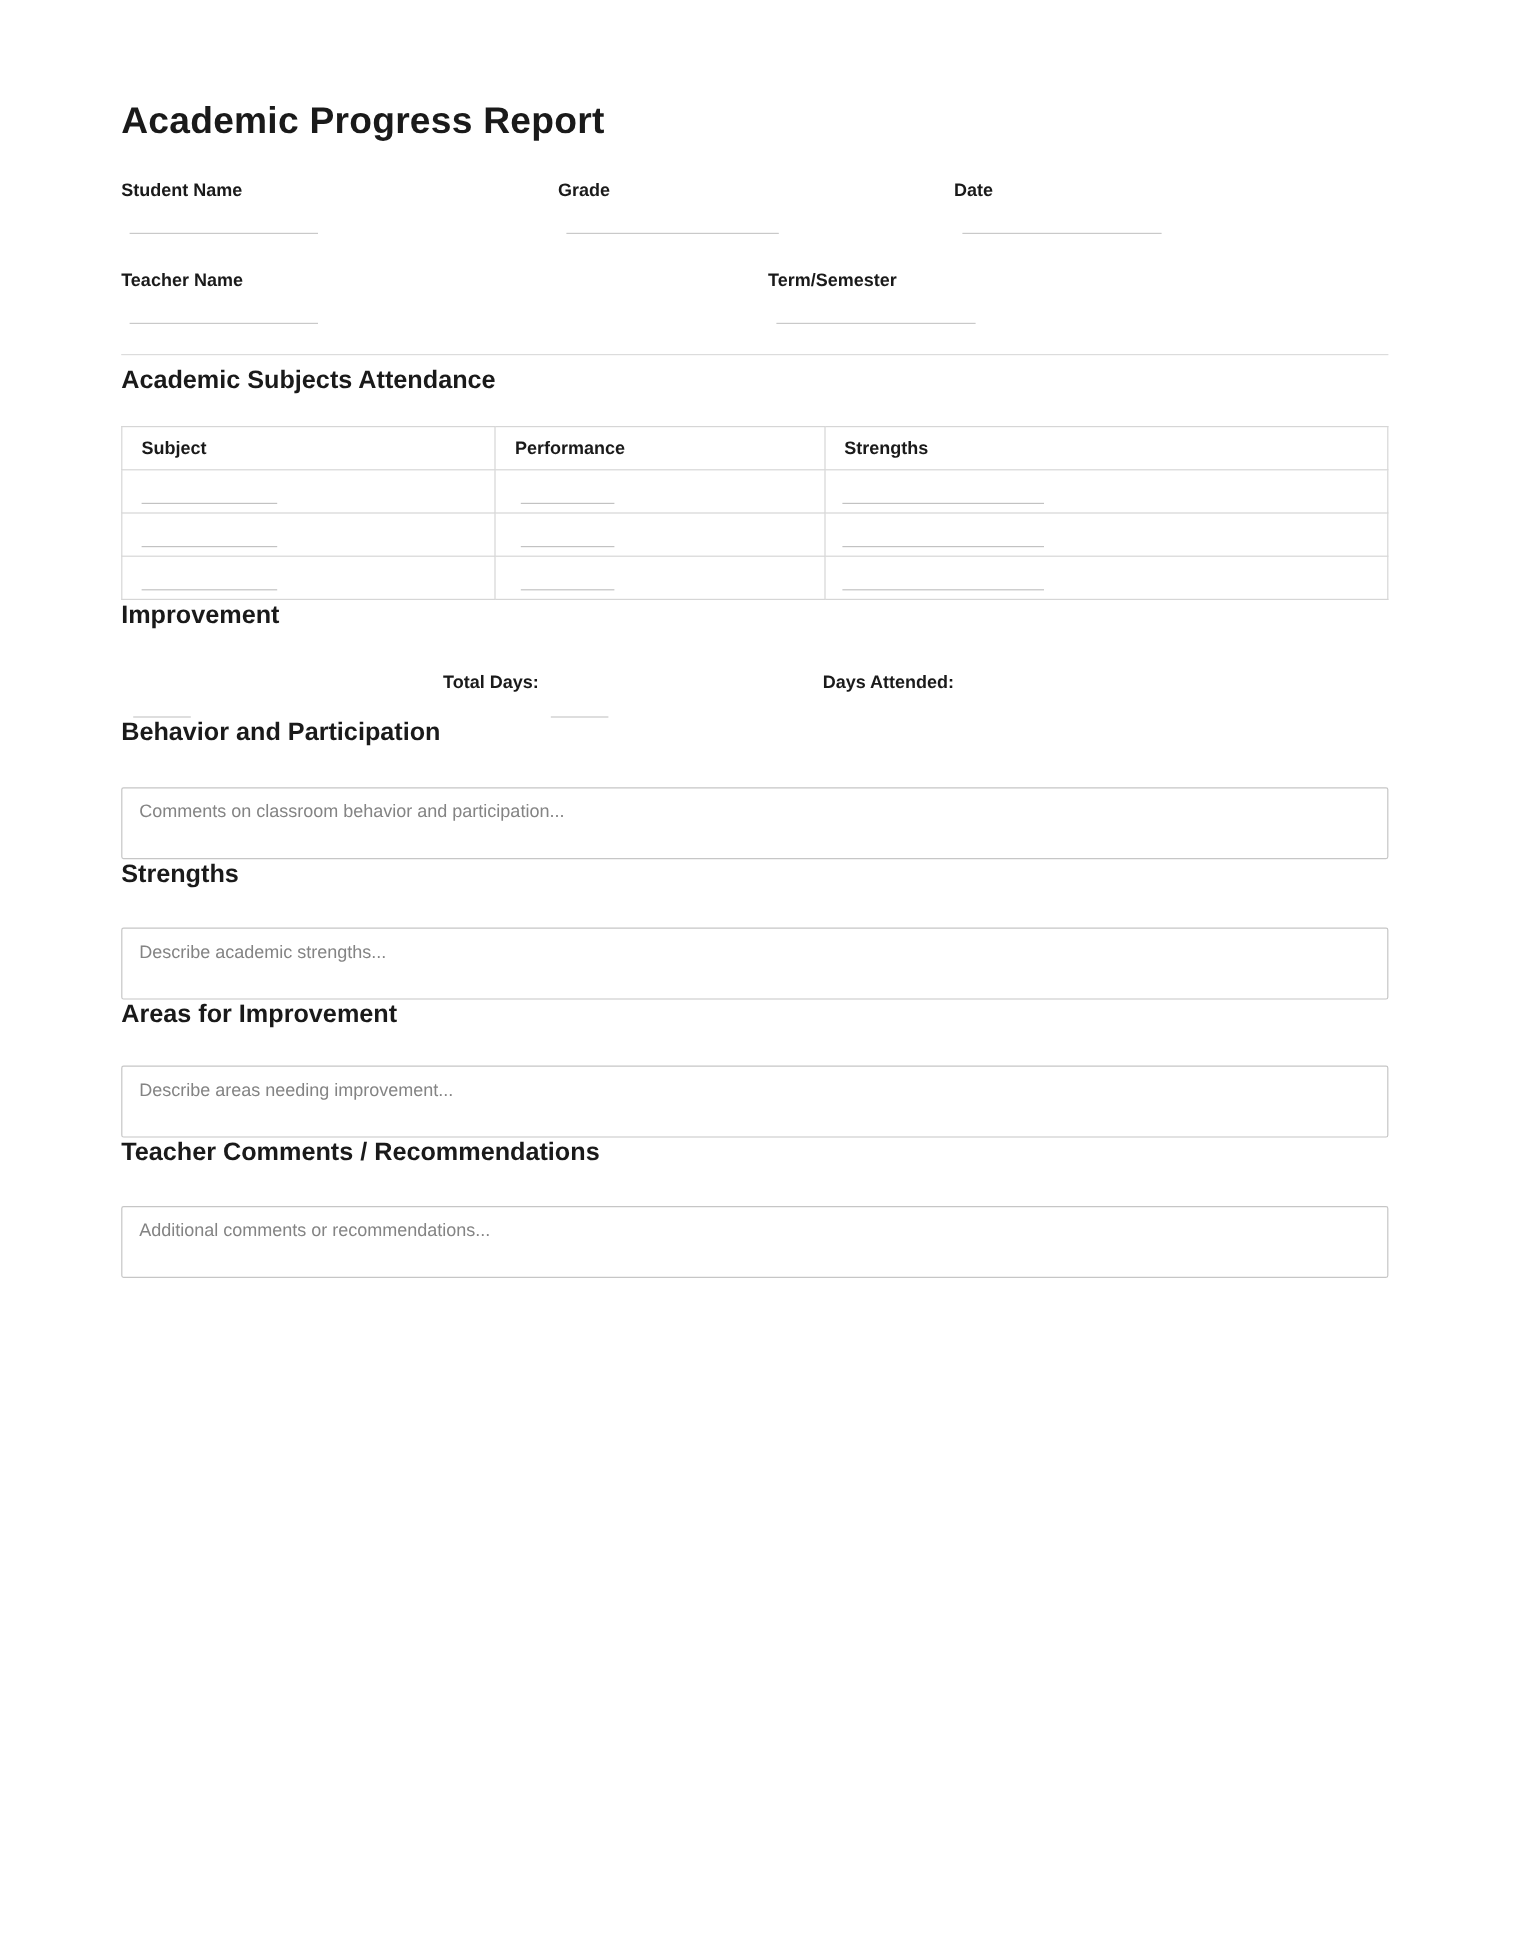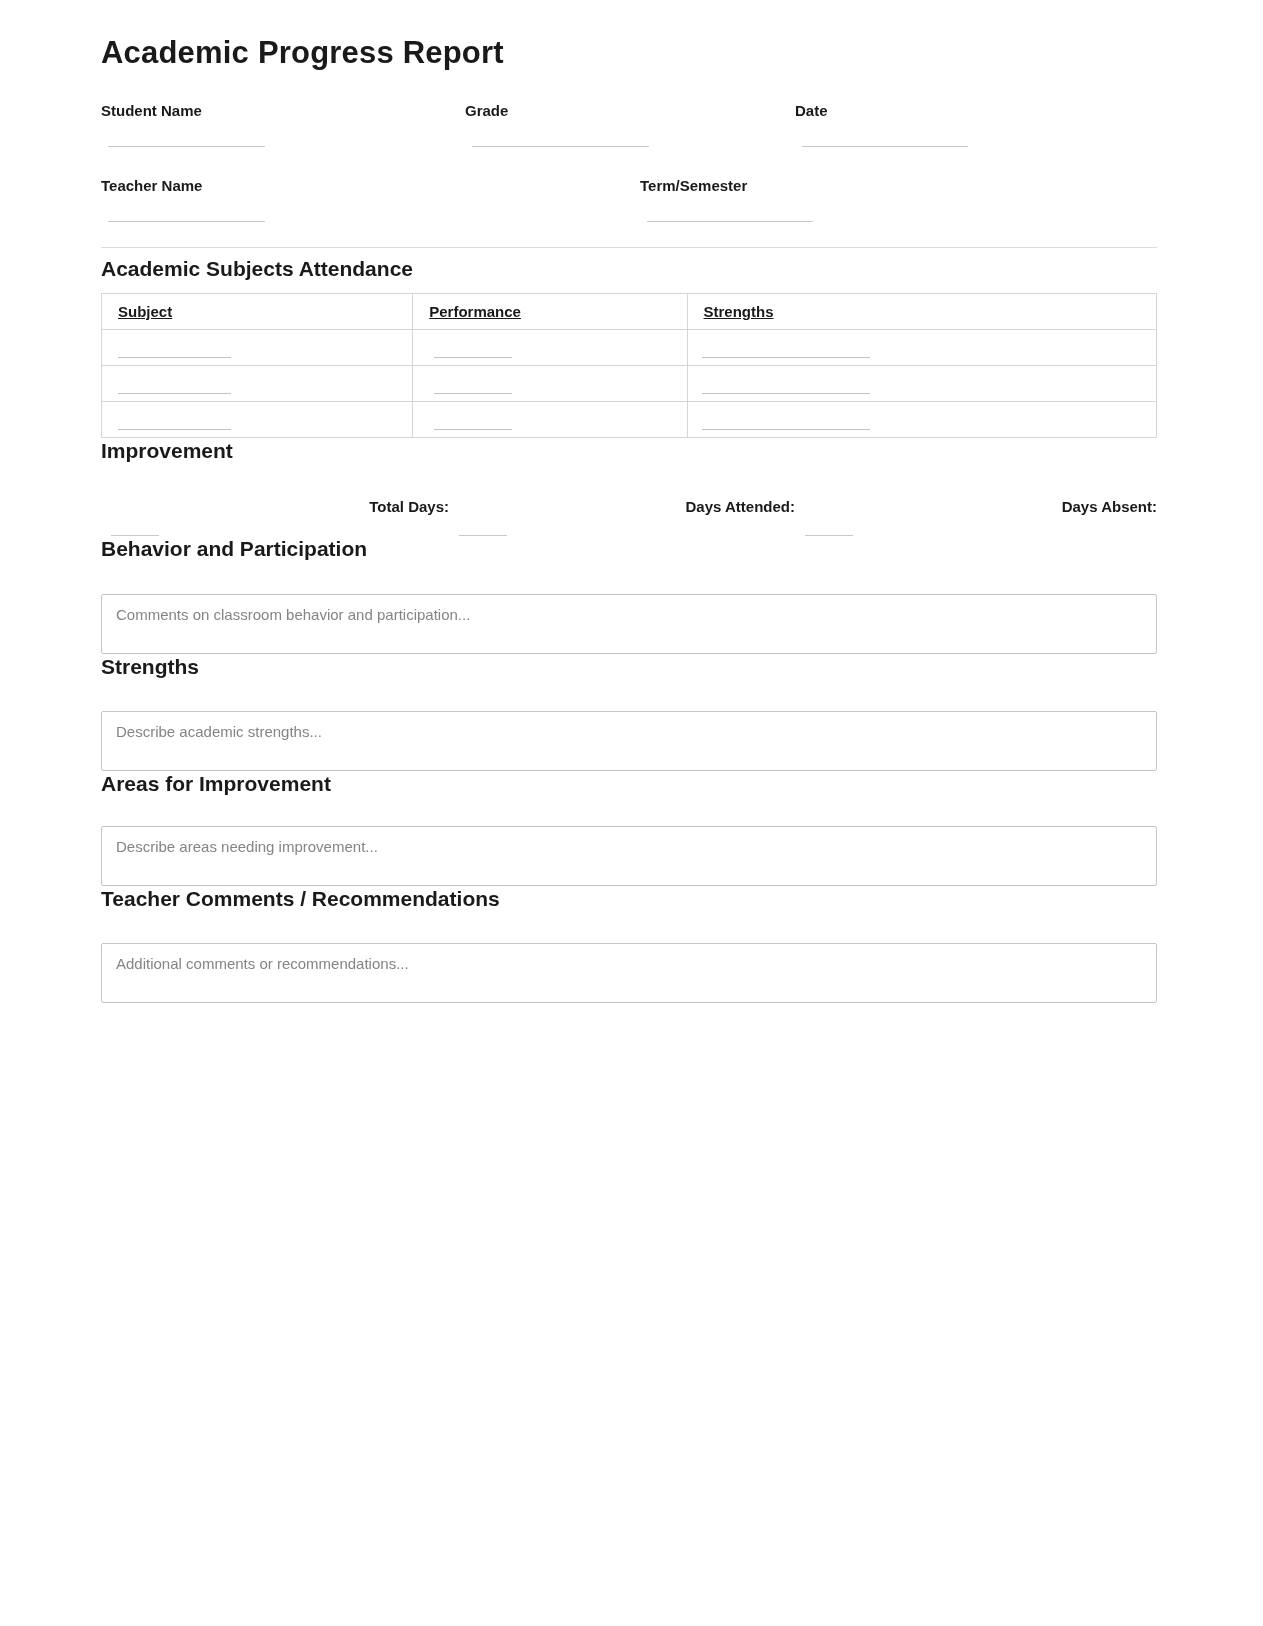--- a/index.html
+++ b/index.html
@@ -7,21 +7,21 @@
   body {
     width: 1263px;
     height: 1626px;
     background: #ffffff;
     color: #1a1a1a;
     font-family: "Liberation Sans", sans-serif;
   }
   .container {
     width: 1056px;
     margin-left: 101px;
-    padding-top: 36px;
+    padding-top: 84px;
   }
   h1.title {
     margin: 0;
     font-size: 31px;
     font-weight: 700;
     line-height: 1.1;
     letter-spacing: 0.2px;
   }
   
   .fields-row {
@@ -56,25 +56,24 @@
     font-weight: 700;
     line-height: 25px;
     margin: 0;
   }
   .mt34 { margin-top: 34px; }
   .mt40 { margin-top: 40px; }
   .mt42 { margin-top: 42px; }
   .mt45 { margin-top: 45px; }
   
   table.subjects {
-    margin-top: 12px;
+    margin-top: 26px;
     width: 100%;
     border-collapse: collapse;
     table-layout: fixed;
-    text-decoration: underline;
   }
   table.subjects th, table.subjects td {
     border: 1px solid #d6d6d6;
   }
   table.subjects th {
     text-align: left;
     font-size: 15px;
     font-weight: 700;
     padding: 9px 10px 9px 16px;
     height: 36px;
@@ -219,24 +218,20 @@
 
   <div class="attendance-row">
     <div>
       <div class="field-label">Total Days:</div>
       <div class="attendance-line"></div>
     </div>
     <div>
       <div class="field-label">Days Attended:</div>
       <div class="attendance-line"></div>
     </div>
-    <div>
-      <div class="field-label">Days Absent:</div>
-      <div class="attendance-line"></div>
-    </div>
   </div>
 
   <h2 class="section-heading mt40">Behavior and Participation</h2>
   <textarea class="comment-box mtbox33" placeholder="Comments on classroom behavior and participation..." style=""></textarea>
 
   <h2 class="section-heading mt45">Strengths</h2>
   <textarea class="comment-box mtbox32" placeholder="Describe academic strengths..." style=""></textarea>
 
   <h2 class="section-heading mt40">Areas for Improvement</h2>
   <textarea class="comment-box mtbox30" placeholder="Describe areas needing improvement..." style=""></textarea>

